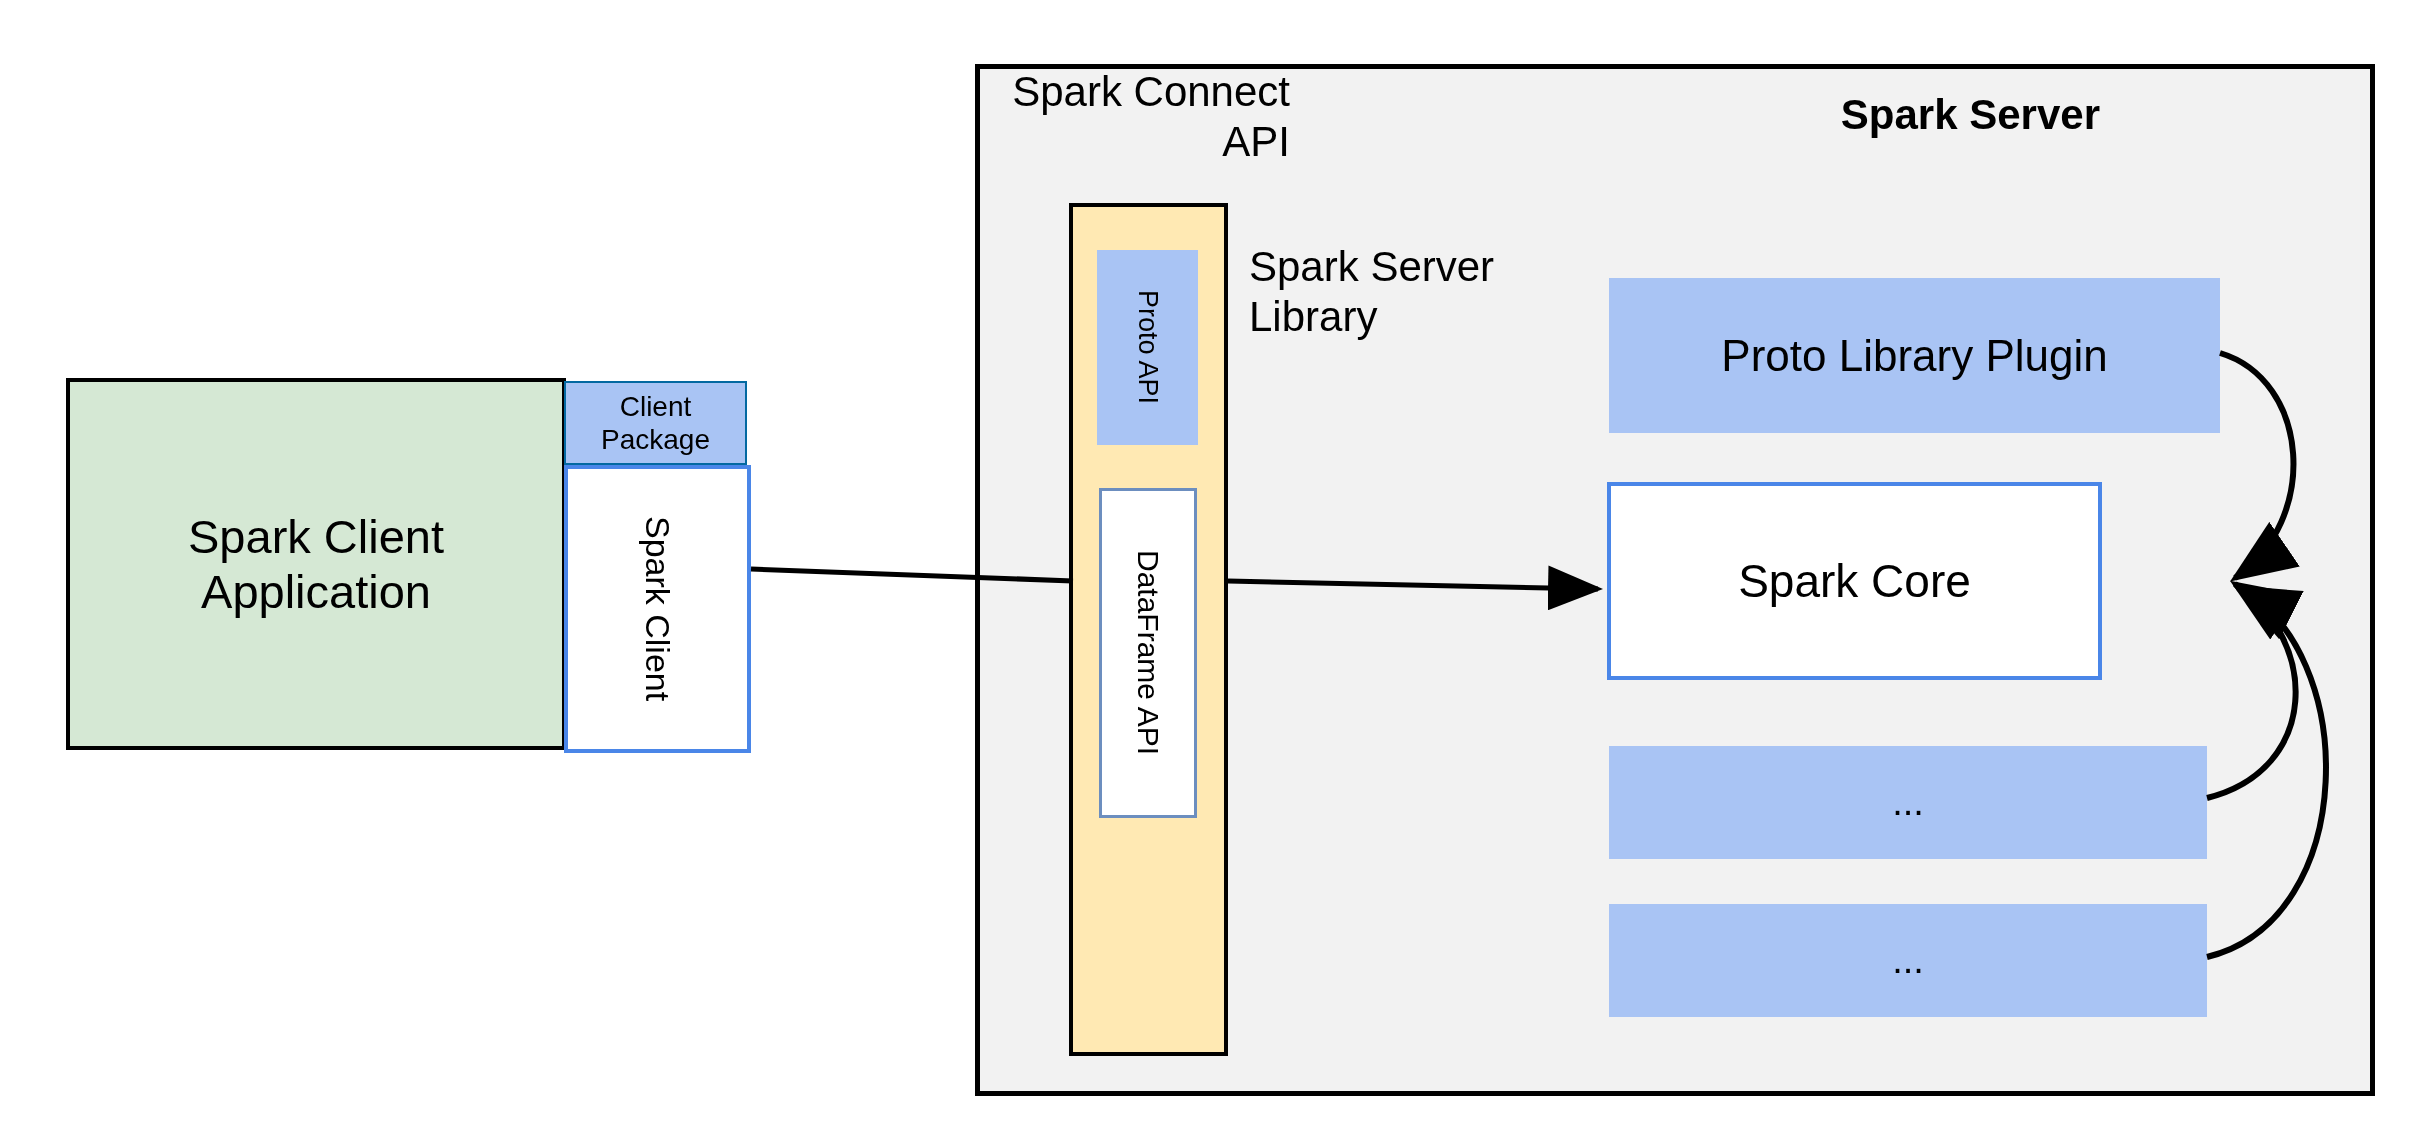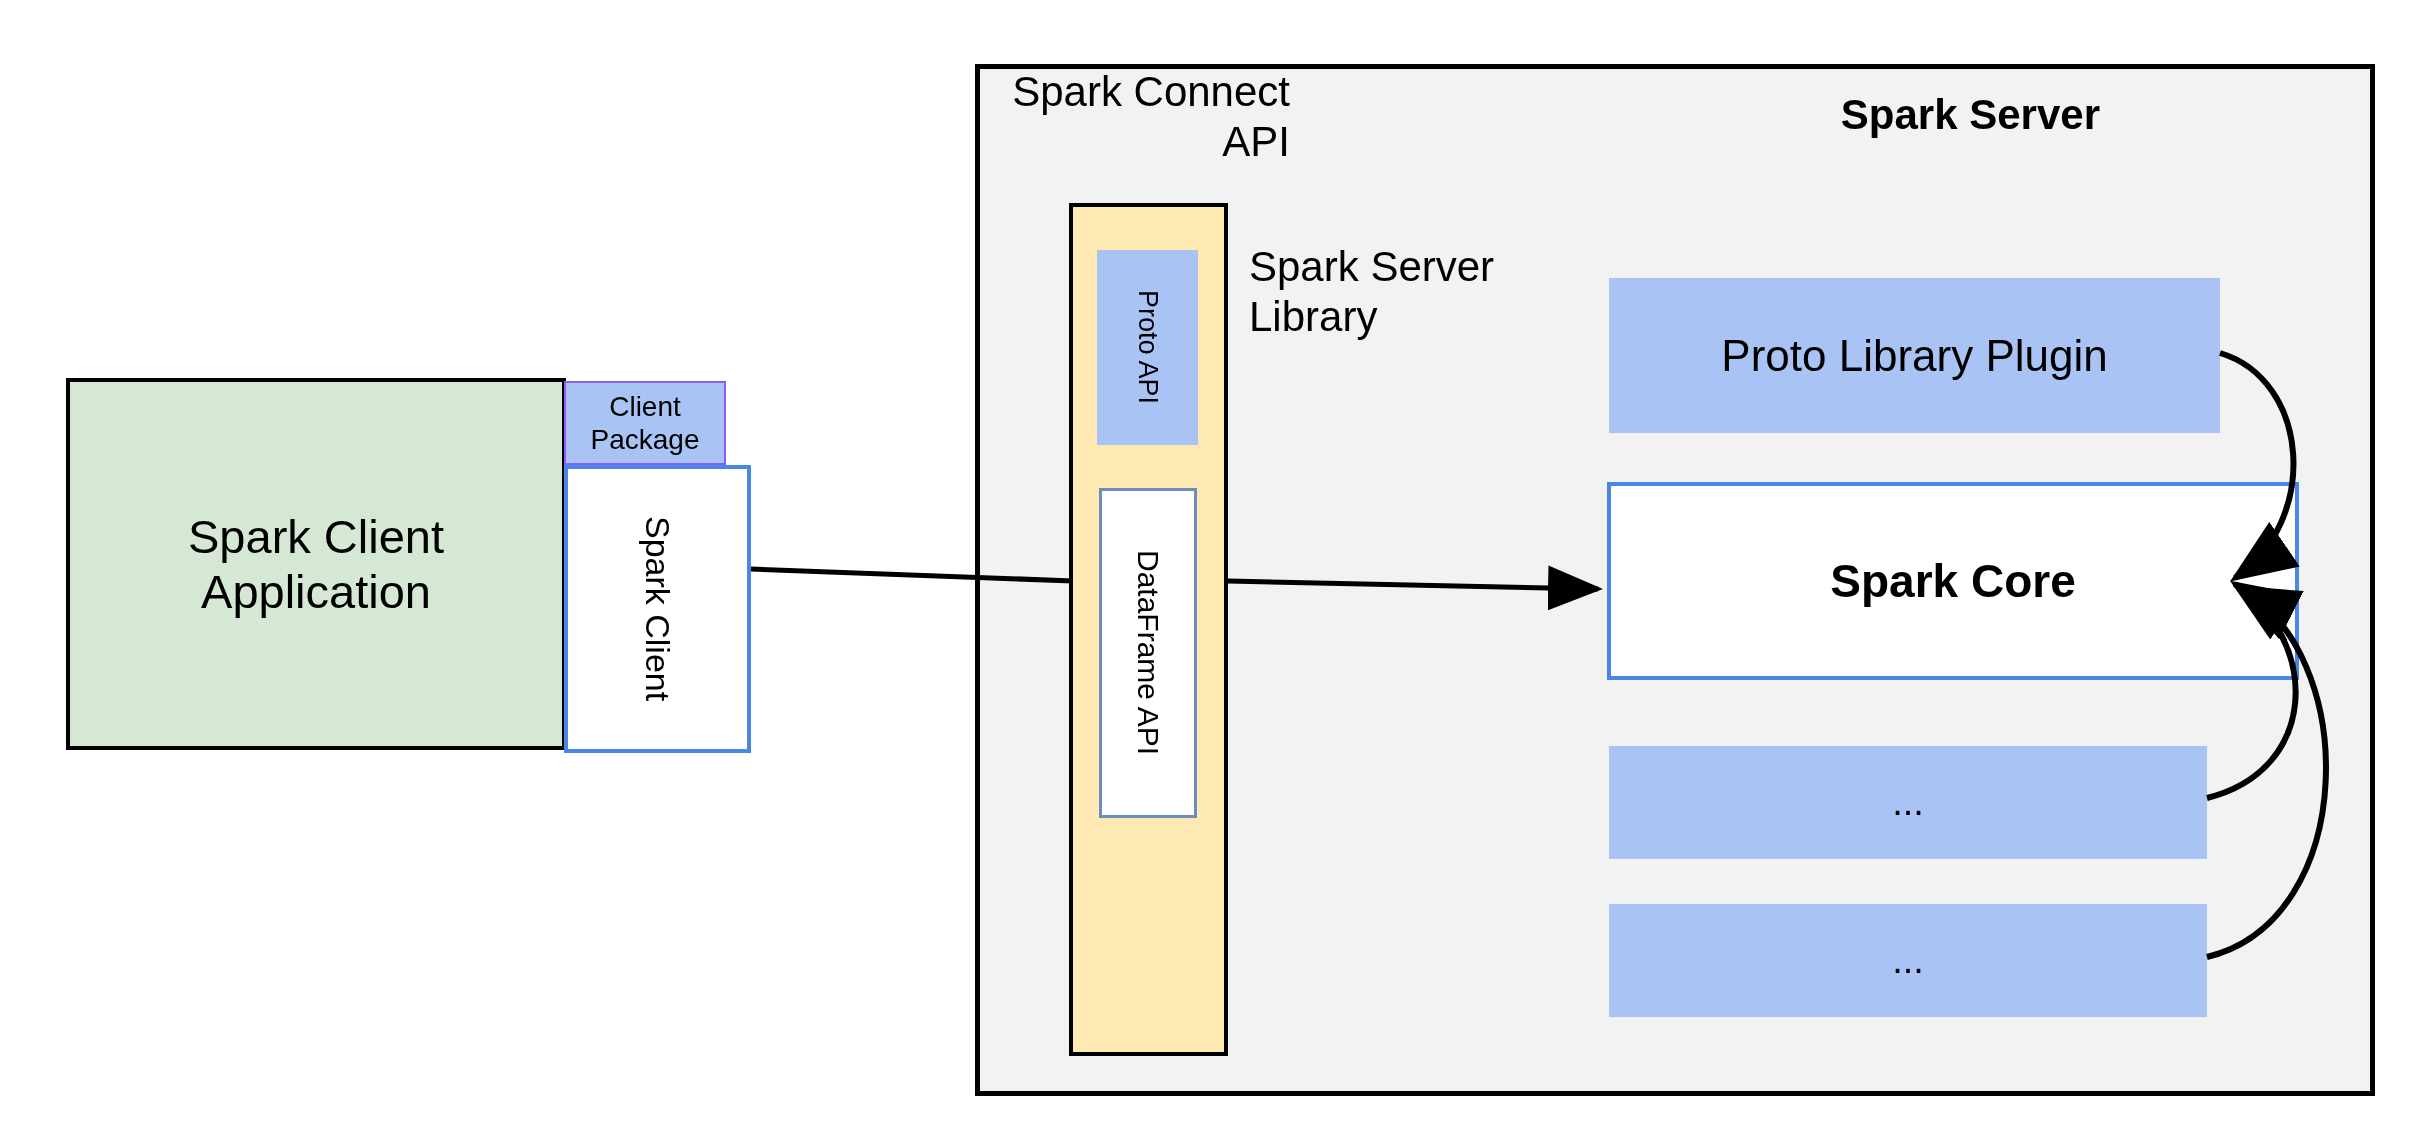--- a/index.html
+++ b/index.html
@@ -42,24 +42,24 @@
     background: #d5e8d4;
     border: 4px solid #000000;
     font-size: 47px;
     z-index: 2;
   }
   .client-app .lbl { padding: 0 10px; }
 
   .client-package {
     left: 564px;
     top: 381px;
-    width: 162px;
+    width: 183px;
     height: 84px;
     background: #a9c4f4;
-    border: 2px solid #8b5cf6;
+    border: 2px solid #0369a1;
     font-size: 28px;
     z-index: 3;
   }
 
   .spark-client {
     left: 564px;
     top: 465px;
     width: 187px;
     height: 288px;
     background: #ffffff;
@@ -164,27 +164,26 @@
     width: 611px;
     height: 155px;
     background: #a9c4f4;
     font-size: 44px;
     z-index: 4;
   }
 
   .spark-core {
     left: 1607px;
     top: 482px;
-    width: 692px;
+    width: 495px;
     height: 198px;
     background: #ffffff;
     border: 4px solid #4a86e8;
     font-size: 46px;
     z-index: 4;
-    font-weight: bold;
   }
 
   .ellipsis-box-1 {
     left: 1609px;
     top: 746px;
     width: 598px;
     height: 113px;
     background: #a9c4f4;
     font-size: 38px;
     z-index: 4;

